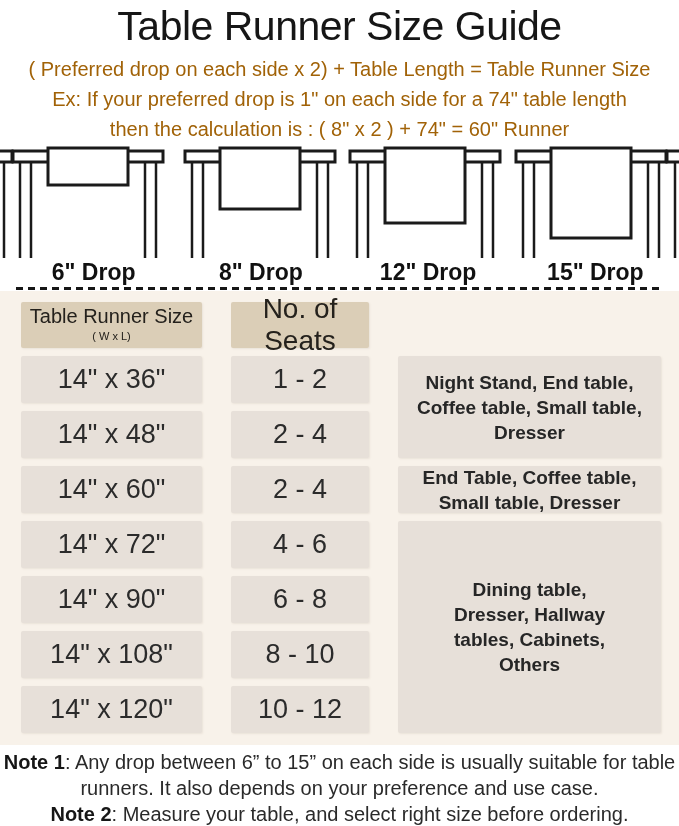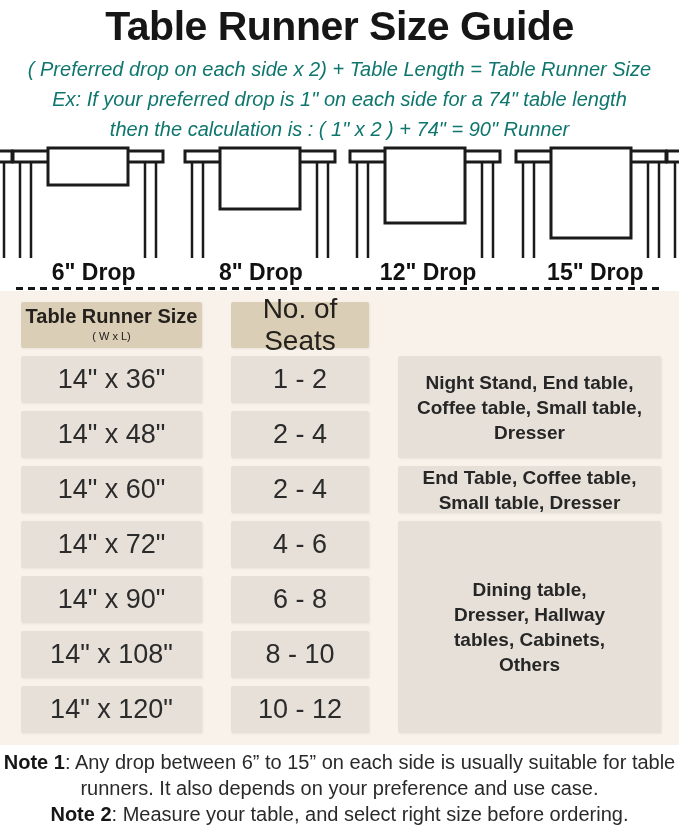--- a/index.html
+++ b/index.html
@@ -12,31 +12,30 @@
     background: #ffffff;
     font-family: "Liberation Sans", sans-serif;
     color: #1c1c1c;
     overflow: hidden;
   }
 
   
   .hdr { text-align: center; padding-top: 2px; }
   .hdr h1 {
     font-size: 41px;
-    font-weight: 700;
+    font-weight: 400;
     letter-spacing: -0.5px;
     color: #161616;
     line-height: 48px;
   }
   .hdr p {
     font-size: 20px;
     line-height: 30px;
-    color: #0f766e;
+    color: #a16207;
     white-space: nowrap;
-    font-style: italic;
   }
   .hdr .formula { margin-top: 4px; }
 
   
   .illos { display: block; width: 679px; height: 112px; margin-top: 2px; }
   .drop-labels {
     display: flex;
     height: 28px;
     padding-left: 10px;
     align-items: center;
@@ -69,21 +68,21 @@
     border-radius: 2px;
     display: flex;
     flex-direction: column;
     align-items: center;
     justify-content: center;
     text-align: center;
     box-shadow: 1px 1px 2px rgba(120,100,80,0.10);
   }
   .hcell { background: #dbceb7; color: #24211c; }
   .dcell { background: #e7e0d9; color: #2b2b2b; }
-  .hc1 .l1 { font-size: 20px; font-weight: 700; line-height: 22px; }
+  .hc1 .l1 { font-size: 20px; font-weight: 400; line-height: 22px; }
   .hc1 .l2 { font-size: 11px; font-weight: 400; line-height: 19px; }
   .hc2, .hc3 { font-size: 28px; font-weight: 400; }
   .val { font-size: 27px; font-weight: 400; }
   .types { font-size: 19px; font-weight: 700; line-height: 25px; padding: 0 7px; color: #262626; }
   .types-a { grid-column: 3; grid-row: 2 / span 2; }
   .types-b { grid-column: 3; grid-row: 4; }
   .types-c { grid-column: 3; grid-row: 5 / span 4; }
   .types-c .txt { max-width: 185px; }
 
   
@@ -99,21 +98,21 @@
 </style>
 </head>
 <body>
 
 <div class="page">
 
   <div class="hdr">
     <h1>Table Runner Size Guide</h1>
     <p class="formula">( Preferred drop on each side x 2) + Table Length = Table Runner Size</p>
     <p>Ex: If your preferred drop is 1" on each side for a 74" table length</p>
-    <p>then the calculation is : ( 1" x 2 ) + 74" = 90" Runner</p>
+    <p>then the calculation is : ( 8" x 2 ) + 74" = 60" Runner</p>
   </div>
 
   <svg class="illos" viewBox="0 0 679 112" fill="none" stroke="#1a1a1a" stroke-width="3">
 
     <g>
       <rect x="-24" y="5" width="36" height="11" fill="#ffffff"></rect>
       <line x1="4" y1="16" x2="4" y2="112" stroke-width="2.5"></line>
     </g>
 
     <g>

